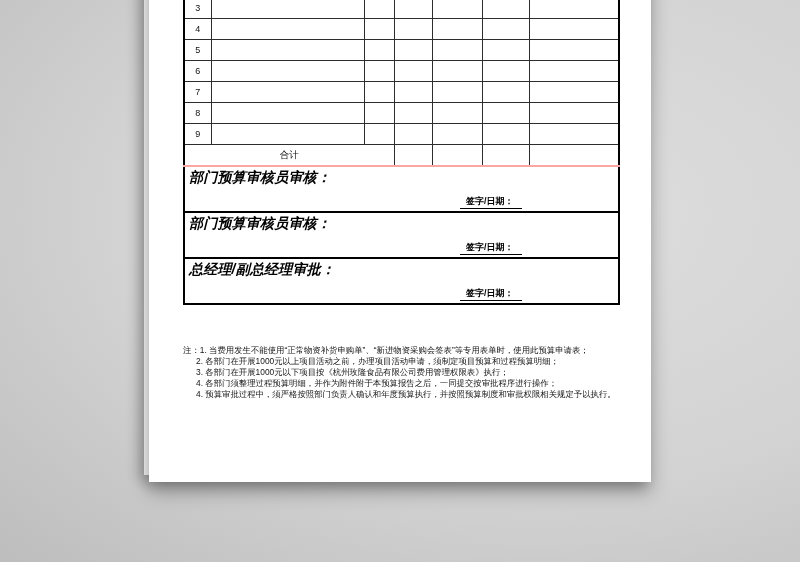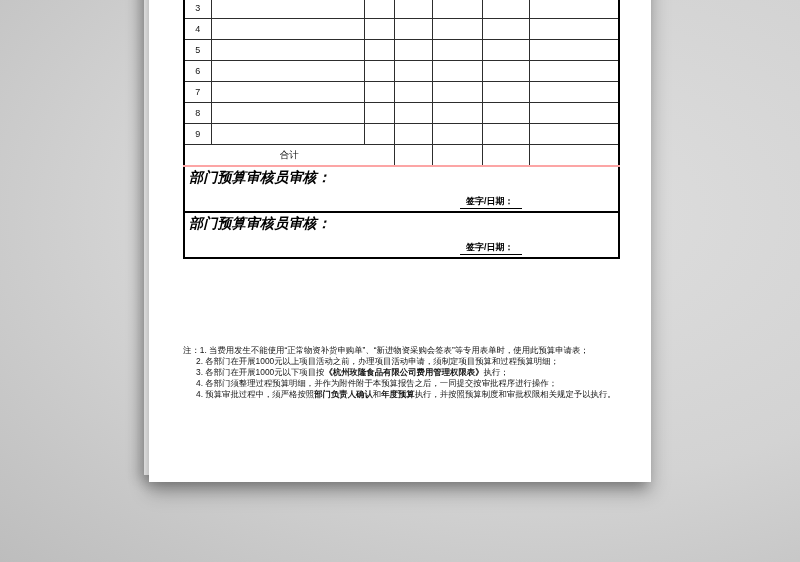--- a/index.html
+++ b/index.html
@@ -48,21 +48,21 @@
     white-space: nowrap;
     margin-left: 35px;
   }
   .notes {
     position: absolute; left: 34px; top: 389px; width: 445px;
     font-size: 8.4px; line-height: 11px; color: #151515;
     white-space: nowrap;
   }
   .note-line { padding-left: 13px; }
   .note-line.first { padding-left: 0; }
-  .note-line b { font-weight: bold; }
+  .note-line b { font-weight: normal; }
 </style>
 </head>
 <body>
 
 <div class="page-back"></div>
 
 <div class="page">
   <table class="budget">
     <colgroup>
       <col style="width:27px">
@@ -149,20 +149,26 @@
             <div class="section-label">部门预算审核员审核：</div>
             <span class="sign-label">签字/日期：</span>
           </td>
         </tr>
         <tr class="section-row">
           <td colspan="7">
             <div class="section-label">部门预算审核员审核：</div>
             <span class="sign-label">签字/日期：</span>
           </td>
         </tr>
+        <tr class="section-row">
+          <td colspan="7">
+            <div class="section-label">总经理/副总经理审批：</div>
+            <span class="sign-label">签字/日期：</span>
+          </td>
+        </tr>
       </tbody>
   </table>
 
   <div class="notes">
       <div class="note-line first"><span>注：</span><span>1. 当费用发生不能使用“正常物资补货申购单”、“新进物资采购会签表”等专用表单时，使用此预算申请表；</span></div>
       <div class="note-line"><span>2. 各部门在开展1000元以上项目活动之前，办理项目活动申请，须制定项目预算和过程预算明细；</span></div>
       <div class="note-line"><span>3. 各部门在开展1000元以下项目按</span><b>《杭州玫隆食品有限公司费用管理权限表》</b><span>执行；</span></div>
       <div class="note-line"><span>4. 各部门须整理过程预算明细，并作为附件附于本预算报告之后，一同提交按审批程序进行操作；</span></div>
       <div class="note-line"><span>4. 预算审批过程中，须严格按照</span><b>部门负责人确认</b><span>和</span><b>年度预算</b><span>执行，并按照预算制度和审批权限相关规定予以执行。</span></div>
     </div>

